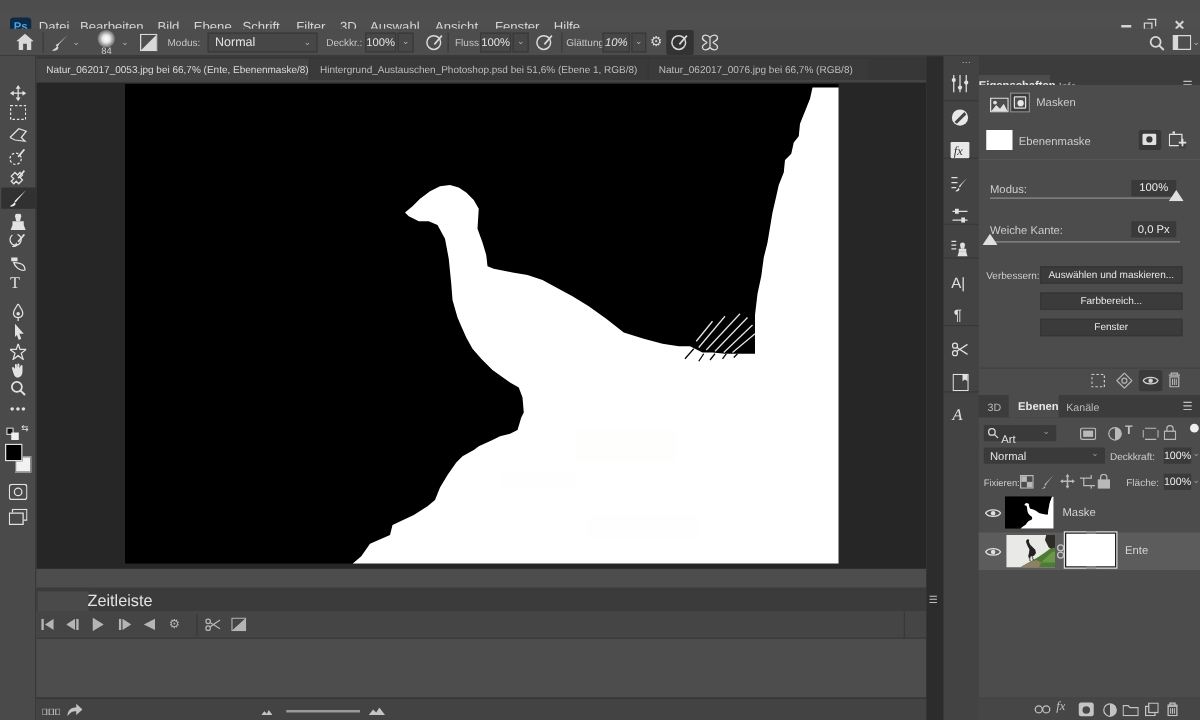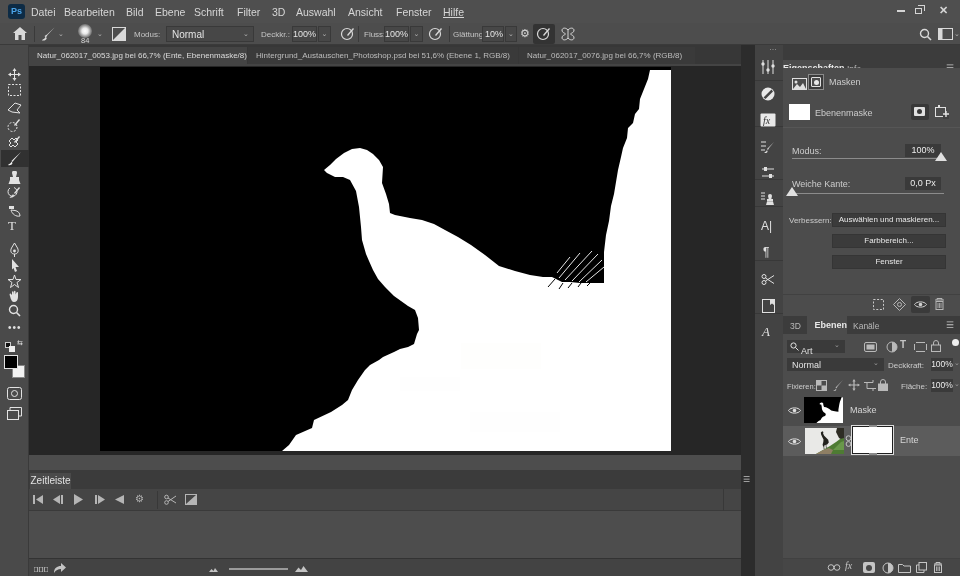--- a/index.html
+++ b/index.html
@@ -6,21 +6,21 @@
   html,body { width:960px; height:576px; overflow:hidden; background:#4d4d4d;
     font-family:"Liberation Sans", sans-serif; -webkit-font-smoothing:antialiased; }
   .abs { position:absolute; }
   #app { position:relative; width:960px; height:576px; background:#4d4d4d; }
   .lbl { color:#c6c6c6; font-size:8.5px; }
 </style>
 </head>
 <body>
 <div id="app">
 
-  <div class="abs" style="left:0;top:0;width:960px;height:23px;background:#4f4f4f;">
+  <div class="abs" style="left:0;top:10px;width:960px;height:23px;background:#4f4f4f;">
     <div class="abs" style="left:8px;top:4px;width:17px;height:15px;background:#0d2b45;border-radius:3px;color:#4aa3e8;font-size:9px;font-weight:bold;text-align:center;line-height:15px;">Ps</div>
     <div id="menus" style="position:absolute;left:0;top:6px;font-size:10.5px;color:#d6d6d6;">
       <span class="abs" style="left:31px;">Datei</span>
       <span class="abs" style="left:64px;">Bearbeiten</span>
       <span class="abs" style="left:126px;">Bild</span>
       <span class="abs" style="left:155px;">Ebene</span>
       <span class="abs" style="left:194px;">Schrift</span>
       <span class="abs" style="left:237px;">Filter</span>
       <span class="abs" style="left:272px;">3D</span>
       <span class="abs" style="left:296px;">Auswahl</span>
@@ -72,21 +72,21 @@
     <div class="abs" style="left:358px;top:3px;width:1px;height:16px;background:#3a3a3a;"></div>
     <span class="abs lbl" style="left:364px;top:7px;font-size:8px;">Fluss:</span>
     <div class="abs" style="left:384px;top:3px;width:25px;height:16px;background:#474747;border:1px solid #393939;color:#e3e3e3;font-size:9px;text-align:center;line-height:15px;">100%</div>
     <div class="abs" style="left:410px;top:3px;width:13px;height:16px;background:#474747;border:1px solid #393939;color:#b5b5b5;font-size:7px;text-align:center;line-height:14px;">⌄</div>
     <svg class="abs" style="left:428px;top:4px;" width="16" height="14" viewBox="0 0 16 14">
         <circle cx="7" cy="7" r="5.5" fill="none" stroke="#d9d9d9" stroke-width="1.2"></circle>
         <path d="M14 2 L8 9 L7 8 L13 1 Z" fill="#d9d9d9"></path>
       </svg>
     <div class="abs" style="left:449px;top:3px;width:1px;height:16px;background:#3a3a3a;"></div>
     <span class="abs lbl" style="left:453px;top:7px;font-size:8px;">Glättung:</span>
-    <div class="abs" style="left:482px;top:3px;width:22px;height:16px;background:#474747;border:1px solid #393939;color:#e3e3e3;font-size:9px;text-align:right;line-height:15px;">10%</div>
+    <div class="abs" style="left:482px;top:3px;width:22px;height:16px;background:#474747;border:1px solid #393939;color:#e3e3e3;font-size:9px;text-align:center;line-height:15px;font-style:italic;">10%</div>
     <div class="abs" style="left:505px;top:3px;width:12px;height:16px;background:#474747;border:1px solid #393939;color:#b5b5b5;font-size:7px;text-align:center;line-height:14px;">⌄</div>
 
     <span class="abs" style="left:520px;top:4px;color:#d9d9d9;font-size:11px;">⚙</span>
 
     <div class="abs" style="left:533px;top:1px;width:22px;height:20px;background:#333333;border-radius:2px;">
       <svg class="abs" style="left:3px;top:3px;" width="16" height="14" viewBox="0 0 16 14">
           <circle cx="7" cy="7" r="5.5" fill="none" stroke="#d9d9d9" stroke-width="1.2"></circle>
           <path d="M14 2 L8 9 L7 8 L13 1 Z" fill="#d9d9d9"></path>
         </svg>
     </div>
@@ -248,21 +248,21 @@
       </svg>
 
     <svg class="abs" style="left:7px;top:362px;" width="15" height="13" viewBox="0 0 15 13">
         <rect x="0.5" y="3.5" width="11" height="9" fill="none" stroke="#e2e2e2"></rect>
         <path d="M3 3 L3 0.5 L14.5 0.5 L14.5 9 L12 9" fill="none" stroke="#e2e2e2"></path>
       </svg>
   </div>
 
 
   <div class="abs" style="left:29px;top:470px;width:712px;height:19px;background:#3b3b3b;" id="tlheader">
-    <div class="abs" style="left:1px;top:3px;width:41px;height:16px;background:#4a4a4a;color:#e2e2e2;font-size:10px;text-align:center;line-height:16px;">Zeitleiste</div>
+    <div class="abs" style="left:1px;top:3px;width:41px;height:16px;background:#4a4a4a;color:#e2e2e2;font-size:13px;text-align:center;line-height:16px;padding-left:40px;">Zeitleiste</div>
 
   </div>
   <div class="abs" style="left:29px;top:489px;width:712px;height:22px;background:#454545;border-bottom:1px solid #3a3a3a;" id="tlcontrols">
     <svg class="abs" style="left:4px;top:6px;" width="10" height="9" viewBox="0 0 10 9">
         <rect x="0" y="0" width="2" height="9" fill="#b5b5b5"></rect>
         <path d="M10 0 L3 4.5 L10 9 Z" fill="#b5b5b5"></path>
       </svg>
     <svg class="abs" style="left:24px;top:6px;" width="10" height="9" viewBox="0 0 10 9">
         <rect x="8" y="0" width="2" height="9" fill="#b5b5b5"></rect>
         <path d="M0 0 L7 4.5 L0 9 Z" fill="#b5b5b5" transform="rotate(180 3.5 4.5)"></path>

